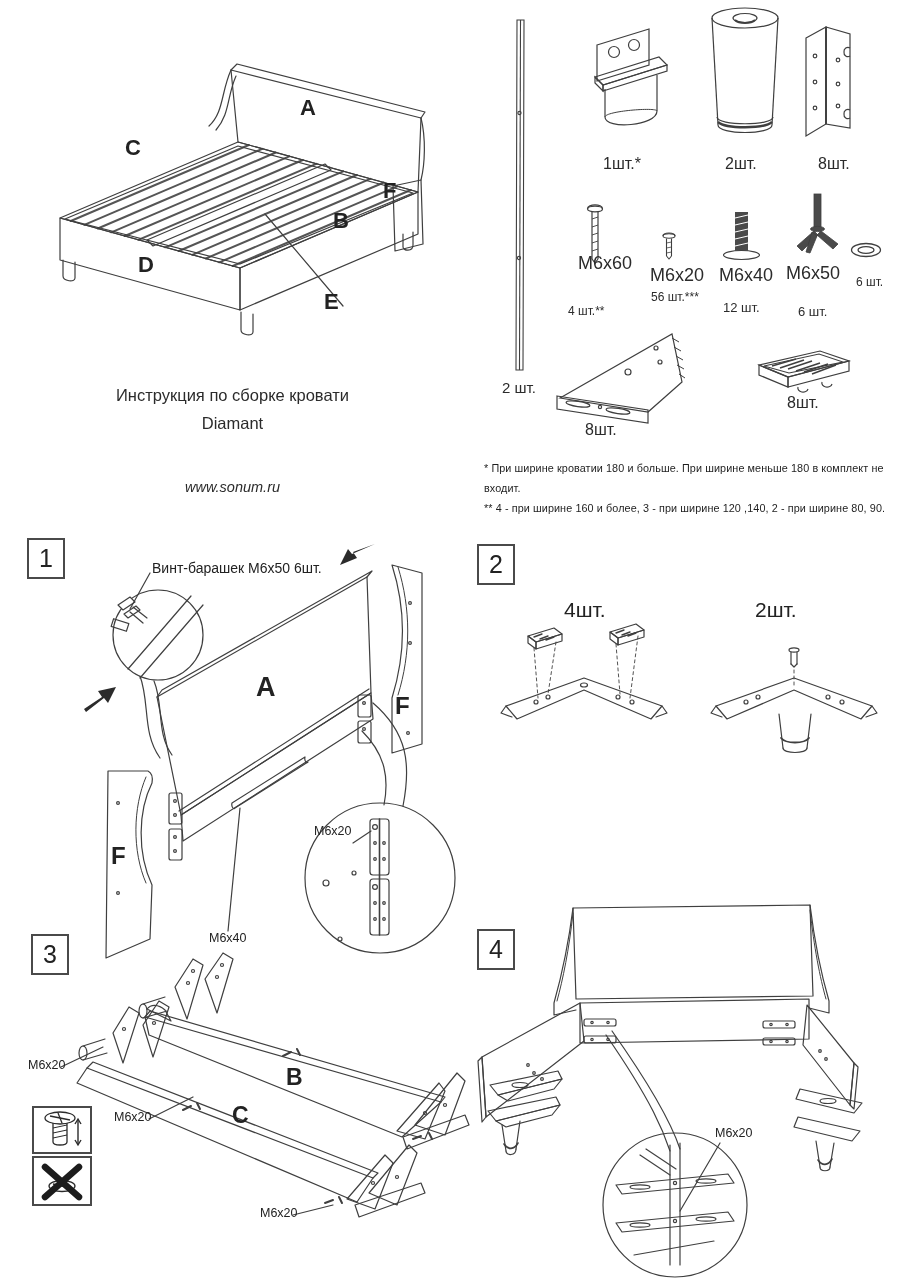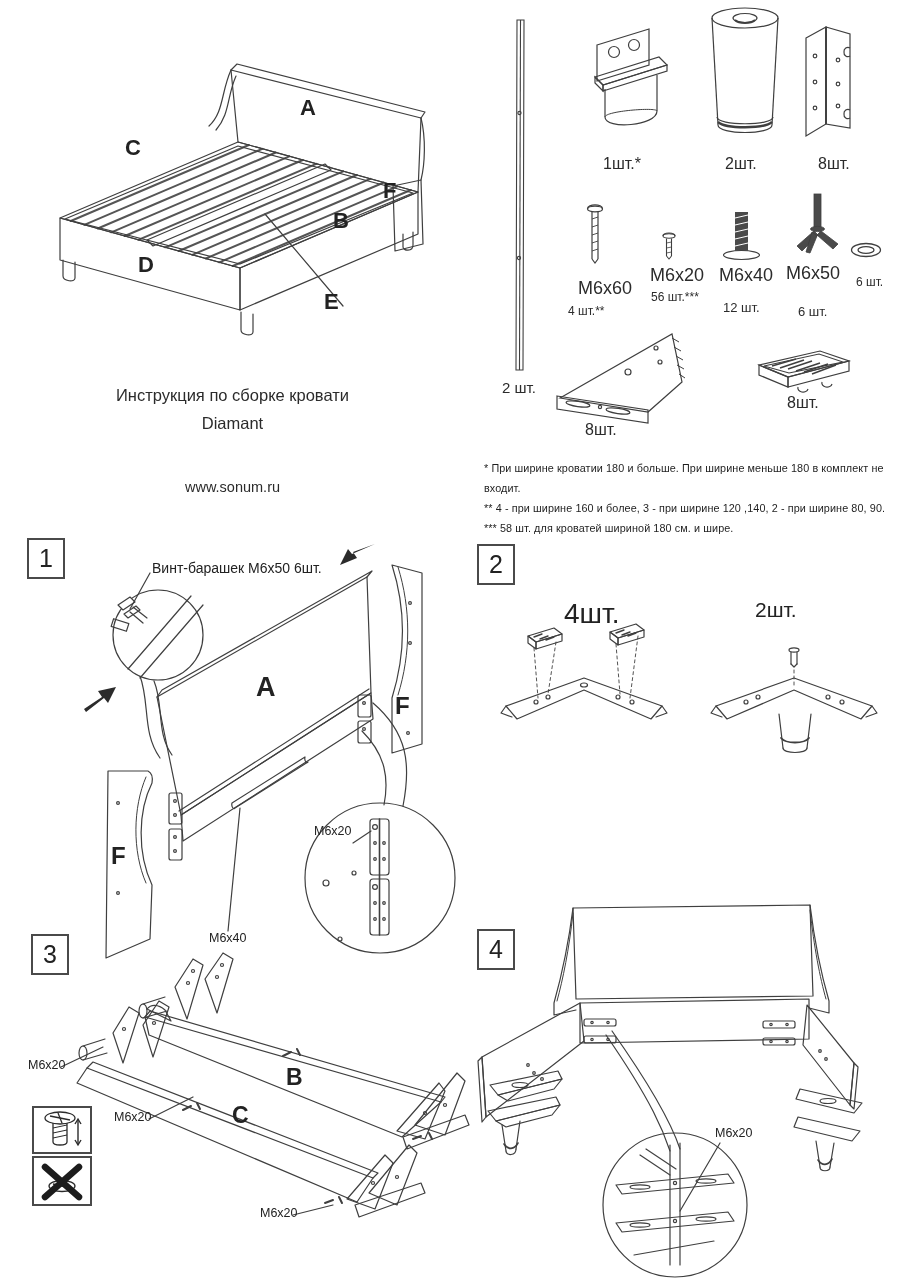--- a/index.html
+++ b/index.html
@@ -11,21 +11,21 @@
   .qty-sm{font-size:12px;color:#2b2b2b;margin-top:12px;}
   .hwname{font-size:18px;color:#2b2b2b;}
   .letter{font-weight:bold;color:#222;}
   .numbox{width:34px;height:37px;border:2px solid #4a4a4a;display:flex;align-items:center;
           justify-content:center;font-size:25px;color:#222;background:#fff;}
   .mlabel{font-size:12.5px;color:#222;}
   .note{font-size:14px;color:#222;}
   .foot{font-size:10.8px;line-height:20px;color:#1e1e1e;letter-spacing:.1px;}
   .warnbox{border:2px solid #4a4a4a;background:#fff;}
   .title{font-size:16.5px;line-height:28px;text-align:center;color:#2b2b2b;}
-  .site{font-size:14.5px;text-align:center;color:#2b2b2b;}
+  .site{font-size:14.5px;text-align:center;color:#2b2b2b;font-style:italic;}
 </style>
 </head>
 <body>
 
 <div class="page">
 
   <svg class="abs" style="left:25px;top:18px" width="440" height="340" viewBox="0 0 440 340" stroke="#3f3f3f" fill="none" stroke-width="1.2" stroke-linejoin="round" stroke-linecap="round">
 
     <g stroke="#555" stroke-width="2">
       <line x1="45.8" y1="203" x2="223.8" y2="127"></line>
@@ -169,21 +169,21 @@
     <rect x="24" y="2" width="7" height="34"></rect>
     <ellipse cx="27.5" cy="37" rx="7" ry="2.6"></ellipse>
     <polygon points="24,39 7,54 12,59 28,43"></polygon>
     <polygon points="31,39 48,52 43,57 27,43"></polygon>
     <polygon points="22,40 16,60 20,61 27,44"></polygon>
   </svg>
   <svg class="abs" style="left:848px;top:240px" width="36" height="20" viewBox="0 0 36 20" stroke="#3f3f3f" fill="none" stroke-width="1.3">
     <ellipse cx="18" cy="10" rx="14.5" ry="6.5"></ellipse>
       <ellipse cx="18" cy="10" rx="8" ry="3.3"></ellipse>
   </svg>
-  <div class="abs hwname" style="left:578px;top:278px">M6x60</div>
+  <div class="abs hwname" style="left:578px;top:253px">M6x60</div>
   <div class="abs hwname" style="left:650px;top:265px">M6x20</div>
   <div class="abs hwname" style="left:719px;top:265px">M6x40</div>
   <div class="abs hwname" style="left:786px;top:263px">M6x50</div>
   <div class="abs qty-sm" style="left:568px;top:292px">4 шт.**</div>
   <div class="abs qty-sm" style="left:651px;top:278px">56 шт.***</div>
   <div class="abs qty-sm" style="left:723px;top:288px;font-size:13px">12 шт.</div>
   <div class="abs qty-sm" style="left:798px;top:292px;font-size:13px">6 шт.</div>
   <div class="abs qty-sm" style="left:856px;top:263px">6 шт.</div>
 
   <div class="abs qty" style="left:502px;top:379px;font-size:15px">2 шт.</div>
@@ -219,21 +219,20 @@
       <polygon points="32,27 93,11 93,21 32,37"></polygon>
     <path d="M42,37 a5,4 0 0 0 10,2"></path>
       <path d="M66,32 a5,4 0 0 0 10,2"></path>
   </svg>
   <div class="abs qty" style="left:585px;top:421px">8шт.</div>
   <div class="abs qty" style="left:787px;top:394px">8шт.</div>
 
   <div class="abs foot" style="left:484px;top:458px;width:412px">
     <div>* При ширине кроватии 180 и больше. При ширине меньше 180 в комплект не входит.</div>
     <div>** 4 - при ширине 160 и более, 3 - при ширине 120 ,140, 2 - при ширине 80, 90.</div>
-    <div>*** 58 шт. для кроватей шириной 180 см. и шире.</div>
   </div>
 
   <div class="abs numbox" style="left:27px;top:538px">1</div>
   <svg class="abs" style="left:70px;top:543px" width="400" height="425" viewBox="0 0 400 425" stroke="#3f3f3f" fill="none" stroke-width="1.2" stroke-linejoin="round" stroke-linecap="round">
 
     <g fill="#2b2b2b" stroke="none">
       <polygon points="305,1 283,9 287,15 270,22 278,6 282,11"></polygon>
       <polygon points="14,166 32,154 28,148 46,144 38,160 34,155 16,169"></polygon>
     </g>
 
@@ -313,21 +312,21 @@
     <line x1="158" y1="388" x2="170" y2="265"></line>
   </svg>
   <div class="abs note" style="left:152px;top:560px">Винт-барашек М6х50 6шт.</div>
   <div class="abs letter" style="left:256px;top:672px;font-size:27px">A</div>
   <div class="abs letter" style="left:395px;top:692px;font-size:24px">F</div>
   <div class="abs letter" style="left:111px;top:842px;font-size:24px">F</div>
   <div class="abs mlabel" style="left:314px;top:824px">M6x20</div>
   <div class="abs mlabel" style="left:209px;top:931px">M6x40</div>
 
   <div class="abs numbox" style="left:477px;top:544px">2</div>
-  <div class="abs" style="left:564px;top:598px;font-size:28px;color:#222">4шт.</div>
+  <div class="abs" style="left:564px;top:598px;font-size:21px;color:#222">4шт.</div>
   <div class="abs" style="left:755px;top:598px;font-size:21px;color:#222">2шт.</div>
   <svg class="abs" style="left:498px;top:588px" width="395" height="172" viewBox="0 0 395 172" stroke="#3f3f3f" fill="none" stroke-width="1.2" stroke-linejoin="round" stroke-linecap="round">
 
     <g>
       <path d="M8,118 L86,90 L164,118 L153,131 L86,102 L19,131 Z"></path>
       <path d="M8,118 L3,125 L14,129 M164,118 L169,125 L158,129"></path>
       <circle cx="38" cy="114" r="2"></circle>
         <circle cx="50" cy="109" r="2"></circle>
       <ellipse cx="86" cy="97" rx="3.5" ry="2"></ellipse>
       <circle cx="120" cy="109" r="2"></circle>

